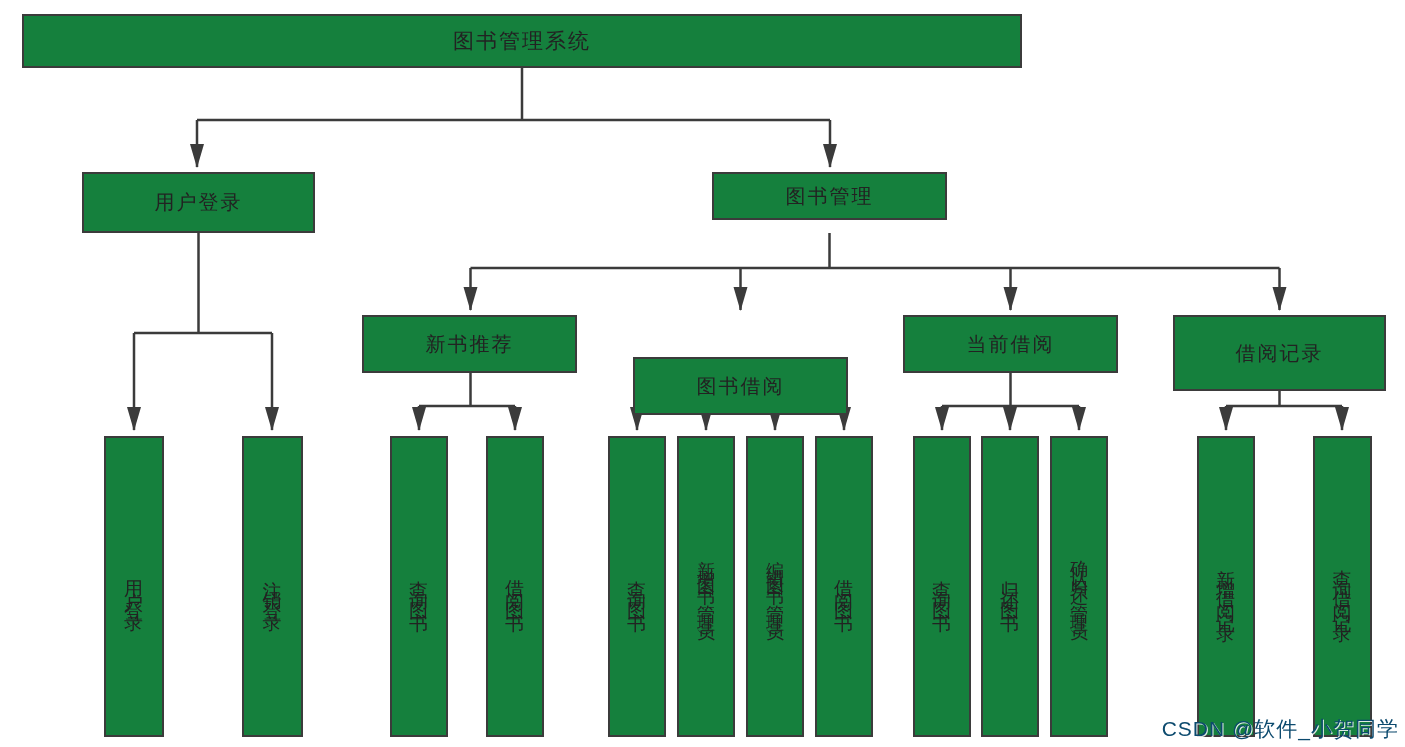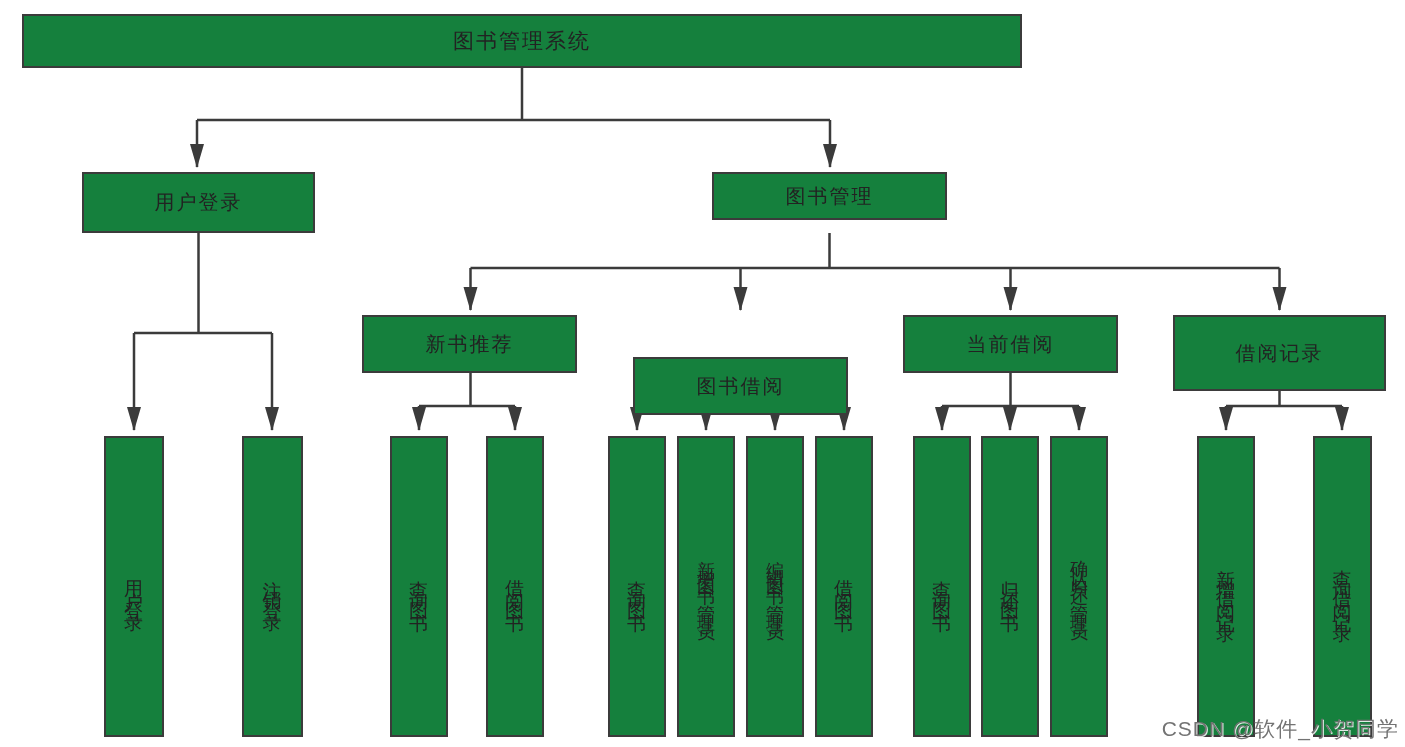--- a/index.html
+++ b/index.html
@@ -52,21 +52,21 @@
   }
   .vbox.long span {
     letter-spacing: 9px;
     font-size: 18px;
   }
   #watermark {
     position: absolute;
     right: 6px;
     bottom: 4px;
     font-size: 21px;
-    color: #737373;
+    color: #0c4a6e;
     letter-spacing: 1px;
     text-shadow: 1px 1px 0 rgba(255,255,255,0.85);
     z-index: 3;
     white-space: nowrap;
   }
 </style>
 </head>
 <body>
 
 <div id="stage">

